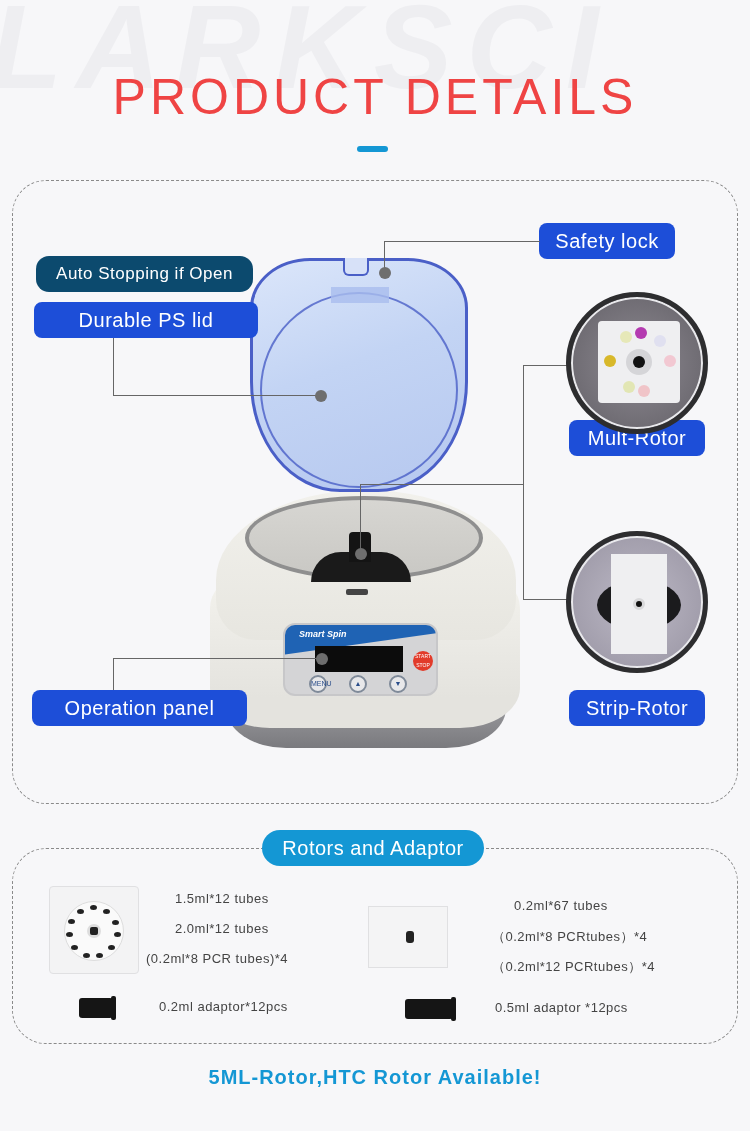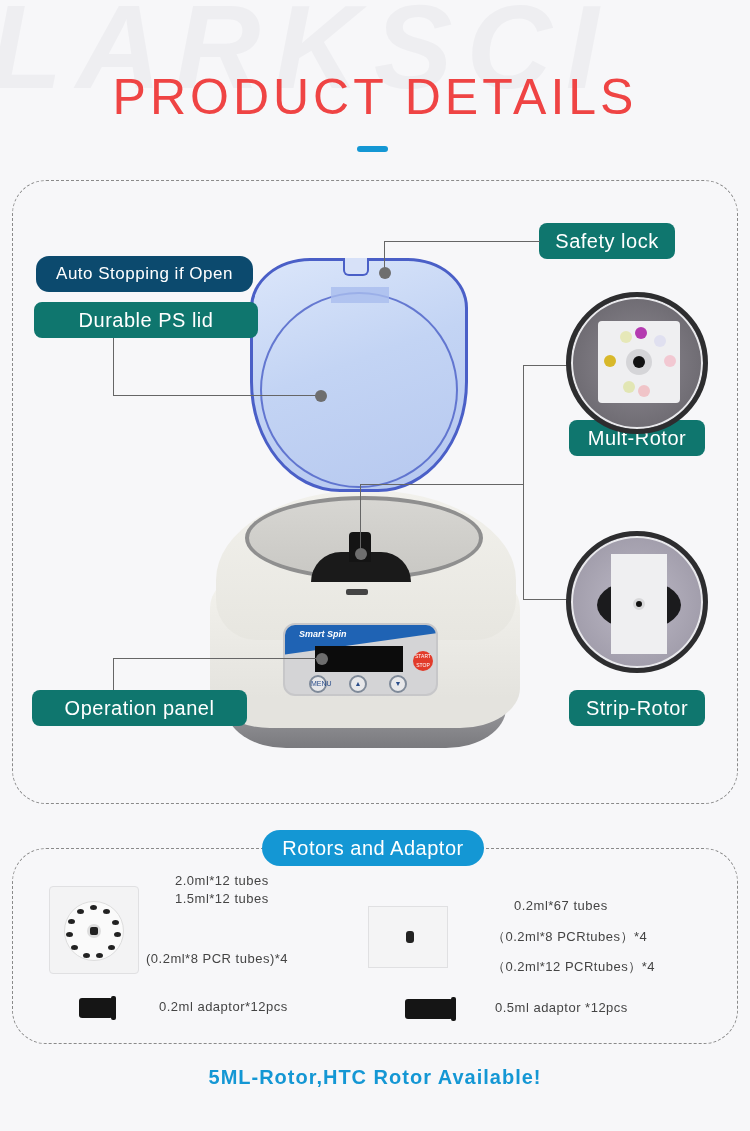--- a/index.html
+++ b/index.html
@@ -28,21 +28,21 @@
     border-radius: 3px; background: #1497d4;
   }
 
   
   .panel-main {
     position: absolute; left: 12px; top: 180px; width: 726px; height: 624px;
     border: 1px dashed #8a8a8a; border-radius: 34px;
   }
 
   .tag {
-    position: absolute; height: 36px; border-radius: 8px; background: #0f766e;
+    position: absolute; height: 36px; border-radius: 8px; background: #1d4ed8;
     color: #fff; font-size: 20px; line-height: 36px; text-align: center;
     letter-spacing: 0.5px; white-space: nowrap;
   }
   .tag.blue { background: #0c4a6e; font-size: 17px; border-radius: 13px; }
 
   .line { position: absolute; background: #666; }
   .dot { position: absolute; width: 12px; height: 12px; border-radius: 50%; background: #6e6e6e; }
 
   
   .lid {
@@ -259,21 +259,21 @@
   <div class="hole" style="left:46px; top:66px;"></div>
   <div class="hole" style="left:33px; top:66px;"></div>
   <div class="hole" style="left:21px; top:58px;"></div>
   <div class="hole" style="left:16px; top:45px;"></div>
   <div class="hole" style="left:18px; top:32px;"></div>
   <div class="hole" style="left:27px; top:22px;"></div>
   <div class="center"></div>
   <div class="center-b"></div>
 </div>
 <div class="spec" style="left:175px; top:891px;">1.5ml*12 tubes</div>
-<div class="spec" style="left:175px; top:873px;">2.0ml*12 tubes</div>
+<div class="spec" style="left:175px; top:921px;">2.0ml*12 tubes</div>
 <div class="spec" style="left:146px; top:951px;">(0.2ml*8 PCR tubes)*4</div>
 <div class="adaptor" style="left:79px; top:998px; width:34px;"></div>
 <div class="spec" style="left:159px; top:999px;">0.2ml adaptor*12pcs</div>
 
 <div class="img-sr">
   <div class="k"></div>
 </div>
 <div class="spec" style="left:514px; top:898px;">0.2ml*67 tubes</div>
 <div class="spec" style="left:492px; top:928px;">（0.2ml*8 PCRtubes）*4</div>
 <div class="spec" style="left:492px; top:958px;">（0.2ml*12 PCRtubes）*4</div>

